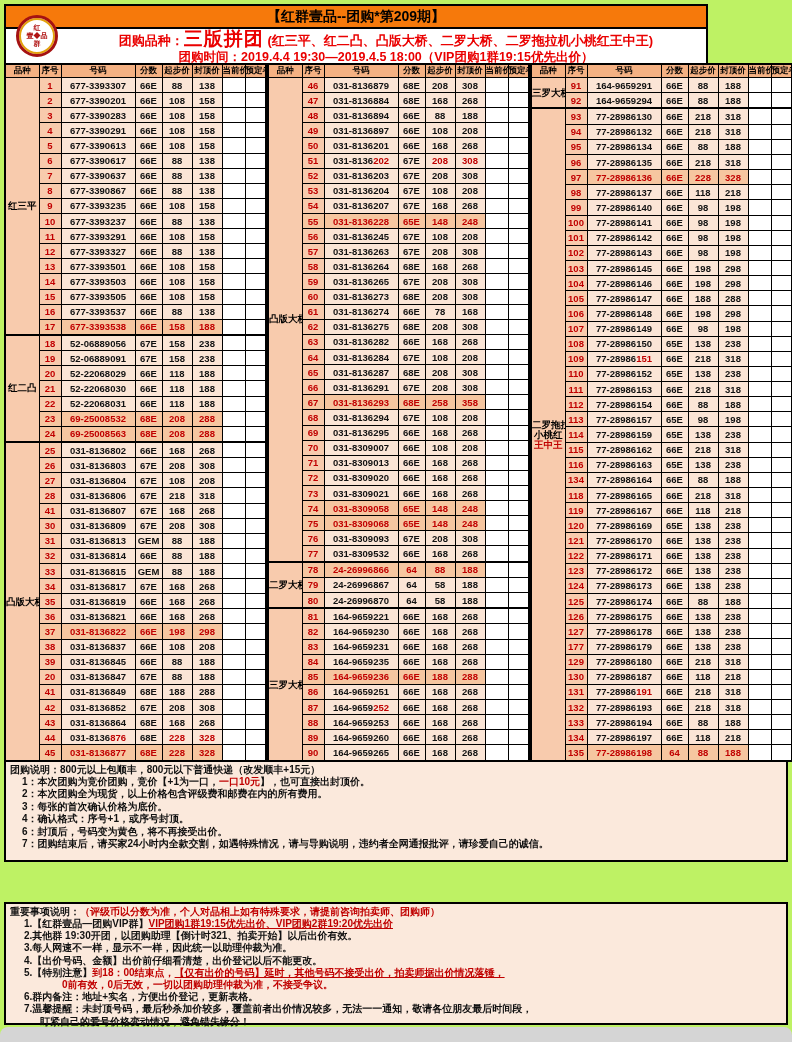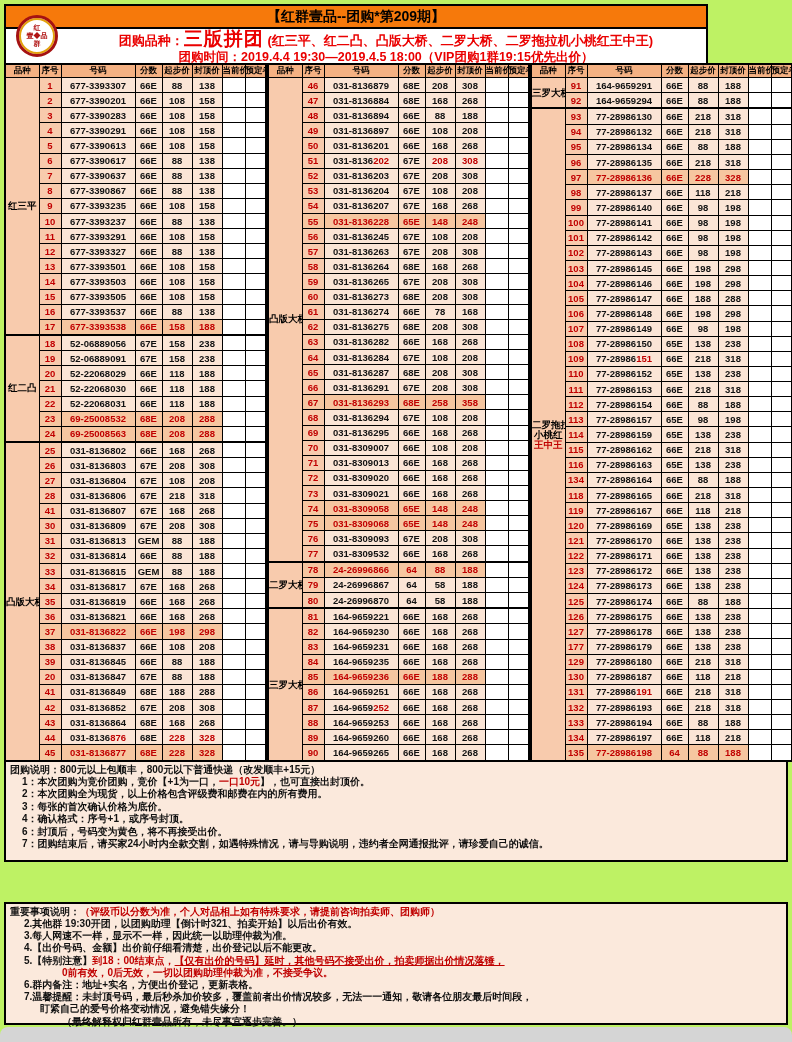--- a/index.html
+++ b/index.html
@@ -1407,20 +1407,21 @@
         <div class="note-line"><span>6：封顶后，号码变为黄色，将不再接受出价。</span></div>
         <div class="note-line"><span>7：团购结束后，请买家24小时内全款交割，如遇特殊情况，请与导购说明，违约者全网通报批评，请珍爱自己的诚信。</span></div>
       </div>
   </div>
 
   <div class="notes2">
     <div class="nh">
       <span>重要事项说明：</span><span class="red">（评级币以分数为准，个人对品相上如有特殊要求，请提前咨询拍卖师、团购师）</span>
     </div>
     <div id="important-items">
+        <div class="note-line"><span>1.【红群壹品—团购VIP群】</span><span class="red u">VIP团购1群19:15优先出价、VIP团购2群19:20优先出价</span></div>
         <div class="note-line"><span>2.其他群 19:30开团，以团购助理【倒计时321、拍卖开始】以后出价有效。</span></div>
         <div class="note-line"><span>3.每人网速不一样，显示不一样，因此统一以助理仲裁为准。</span></div>
         <div class="note-line"><span>4.【出价号码、金额】出价前仔细看清楚，出价登记以后不能更改。</span></div>
         <div class="note-line"><span>5.【特别注意】</span><span class="red">到18：00结束点，</span><span class="red u">【仅有出价的号码】延时，其他号码不接受出价，拍卖师据出价情况落锤，</span></div>
         <div class="note-line ind1"><span class="red">0前有效，0后无效，一切以团购助理仲裁为准，不接受争议。</span></div>
         <div class="note-line"><span>6.群内备注：地址+实名，方便出价登记，更新表格。</span></div>
         <div class="note-line"><span>7.温馨提醒：未封顶号码，最后秒杀加价较多，覆盖前者出价情况较多，无法一一通知，敬请各位朋友最后时间段，</span></div>
         <div class="note-line ind2"><span>盯紧自己的爱号价格变动情况，避免错失缘分！</span></div>
         <div class="note-line ind1"><span>（最终解释权归红群壹品所有，未尽事宜逐步完善。）</span></div>
       </div>

